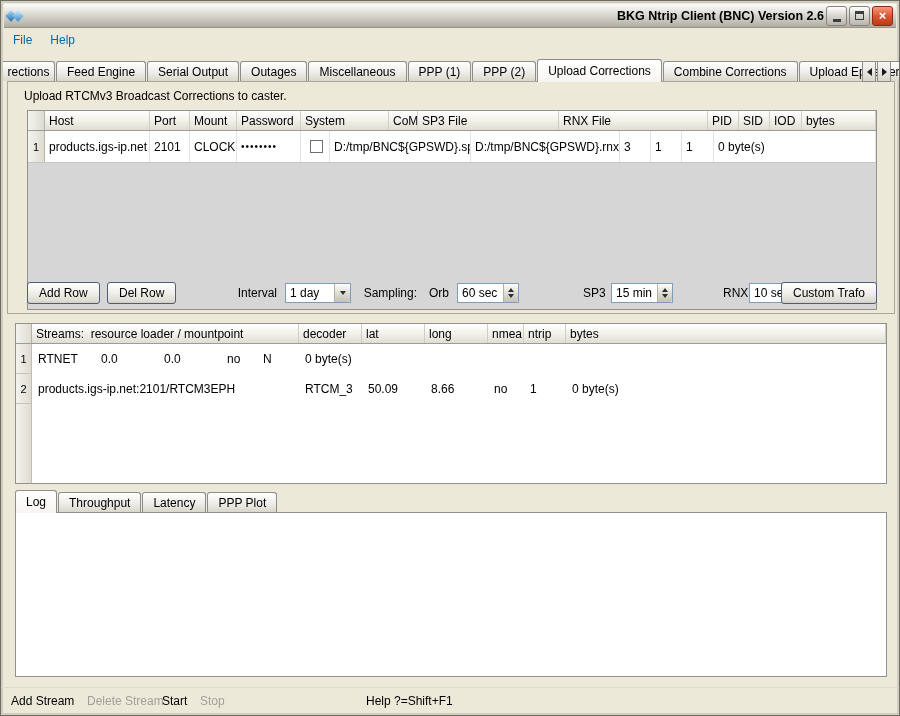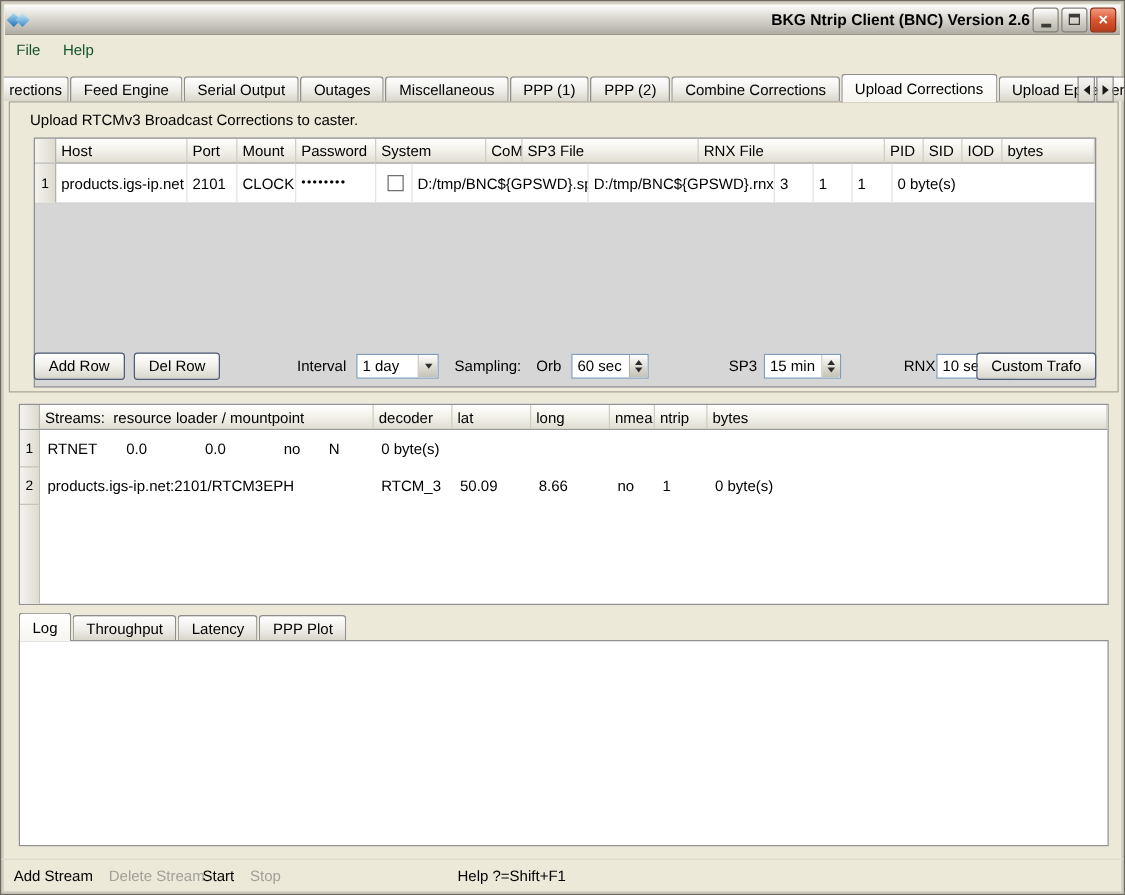--- a/index.html
+++ b/index.html
@@ -41,21 +41,21 @@
   }
   .glyph-min { width:8px; height:3px; background:#3c3c3c; margin-top:10px; }
   .glyph-max { width:9px; height:9px; border:1px solid #3c3c3c; border-top-width:3px; }
   .glyph-x   { color:#fff; font-weight:bold; font-size:13px; line-height:1; }
 
   
   .menubar {
     position:absolute; top:28px; left:3px; right:3px; height:22px;
     display:flex; align-items:center; padding-left:9px; gap:18px;
   }
-  .menu-item { color:#14532d; }
+  .menu-item { color:#0369a1; }
 
   
   .tabbar {
     position:absolute; top:58px; left:2px; right:40px; height:23px;
     display:flex; align-items:flex-end; z-index:3; white-space:nowrap;
   }
   .tab {
     height:20px; margin-bottom:1px; margin-right:1px;
     display:flex; align-items:center; justify-content:center;
     padding:0 10px;
@@ -205,22 +205,22 @@
   </div>
 
   <div class="tabbar">
     <div class="tab cut">rections</div>
     <div class="tab">Feed Engine</div>
     <div class="tab">Serial Output</div>
     <div class="tab">Outages</div>
     <div class="tab">Miscellaneous</div>
     <div class="tab">PPP (1)</div>
     <div class="tab">PPP (2)</div>
+    <div class="tab active">Upload Corrections</div>
     <div class="tab">Combine Corrections</div>
-    <div class="tab active">Upload Corrections</div>
     <div class="tab">Upload Ephemeris</div>
   </div>
   <div class="tab-scroll">
     <div class="scroll-btn">
         <span class="arr-left"></span>
       </div>
     <div class="scroll-btn">
         <span class="arr-right"></span>
       </div>
   </div>

